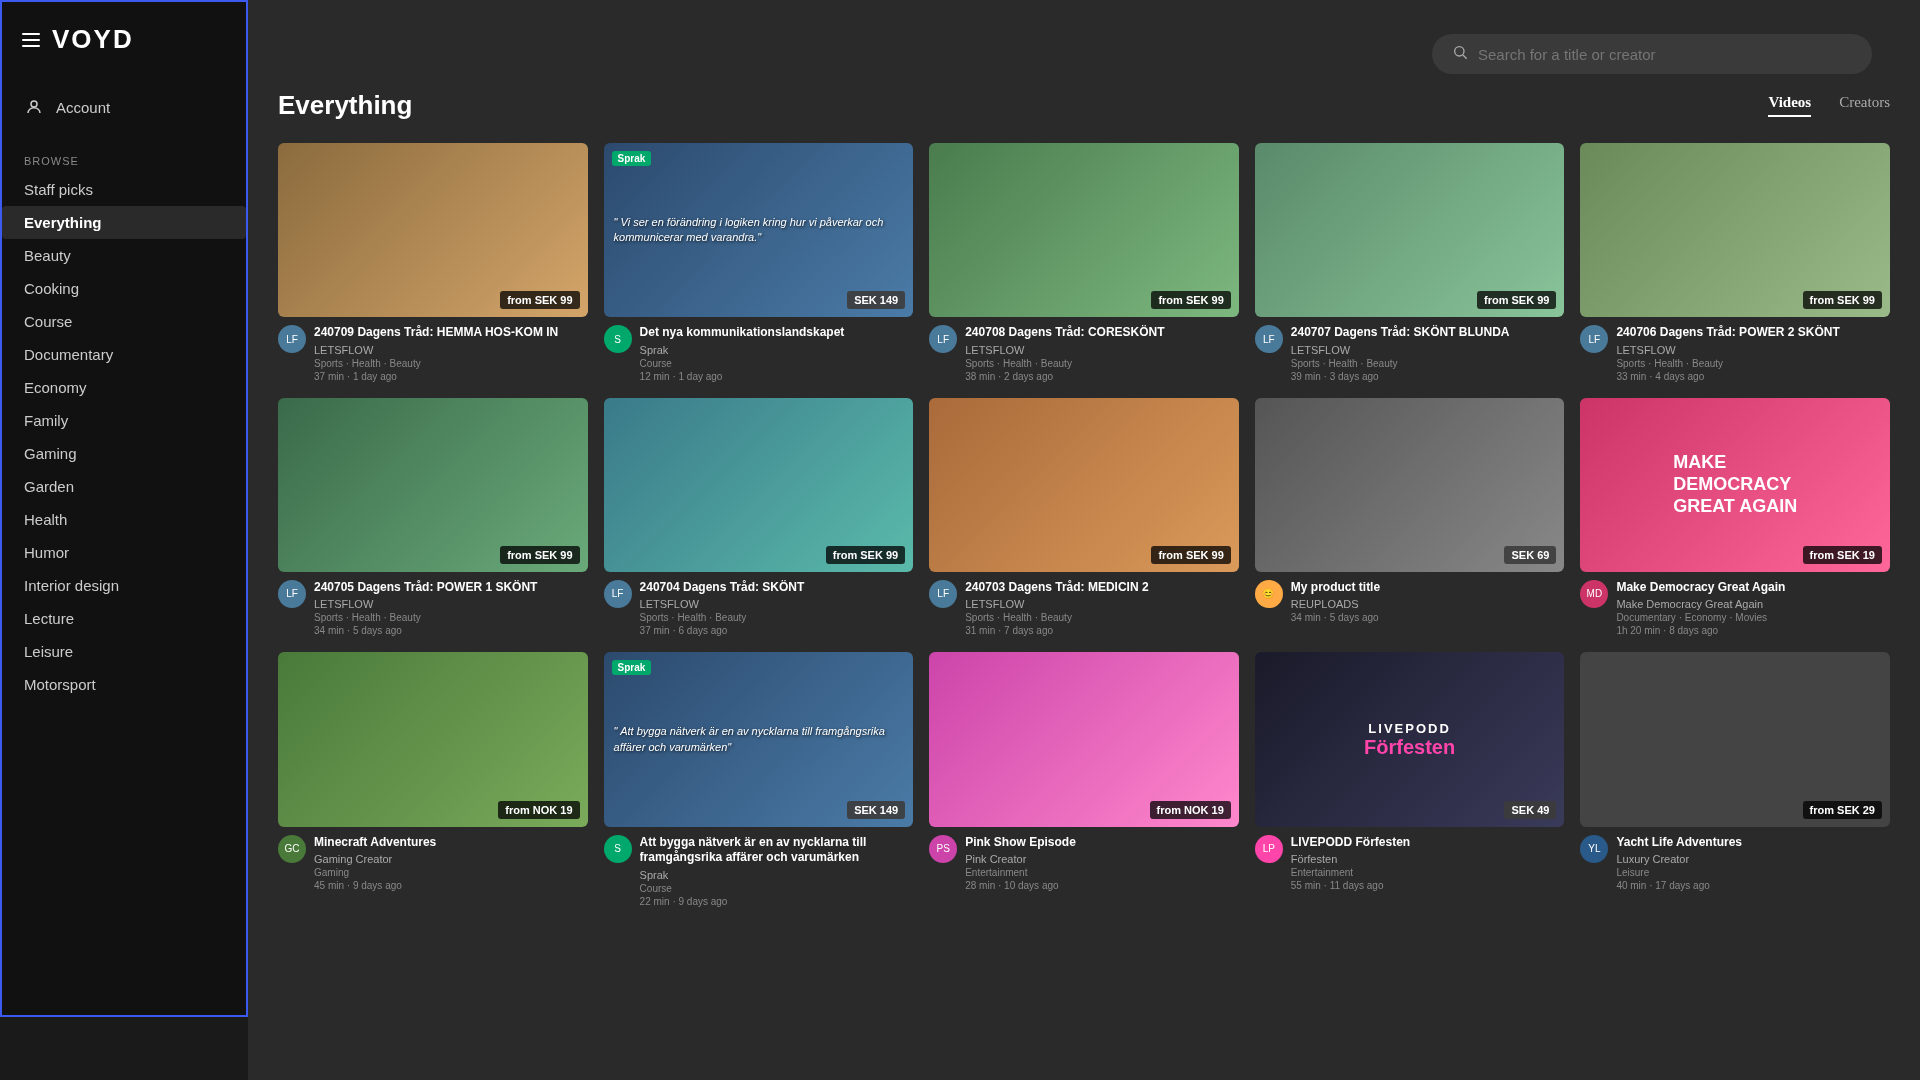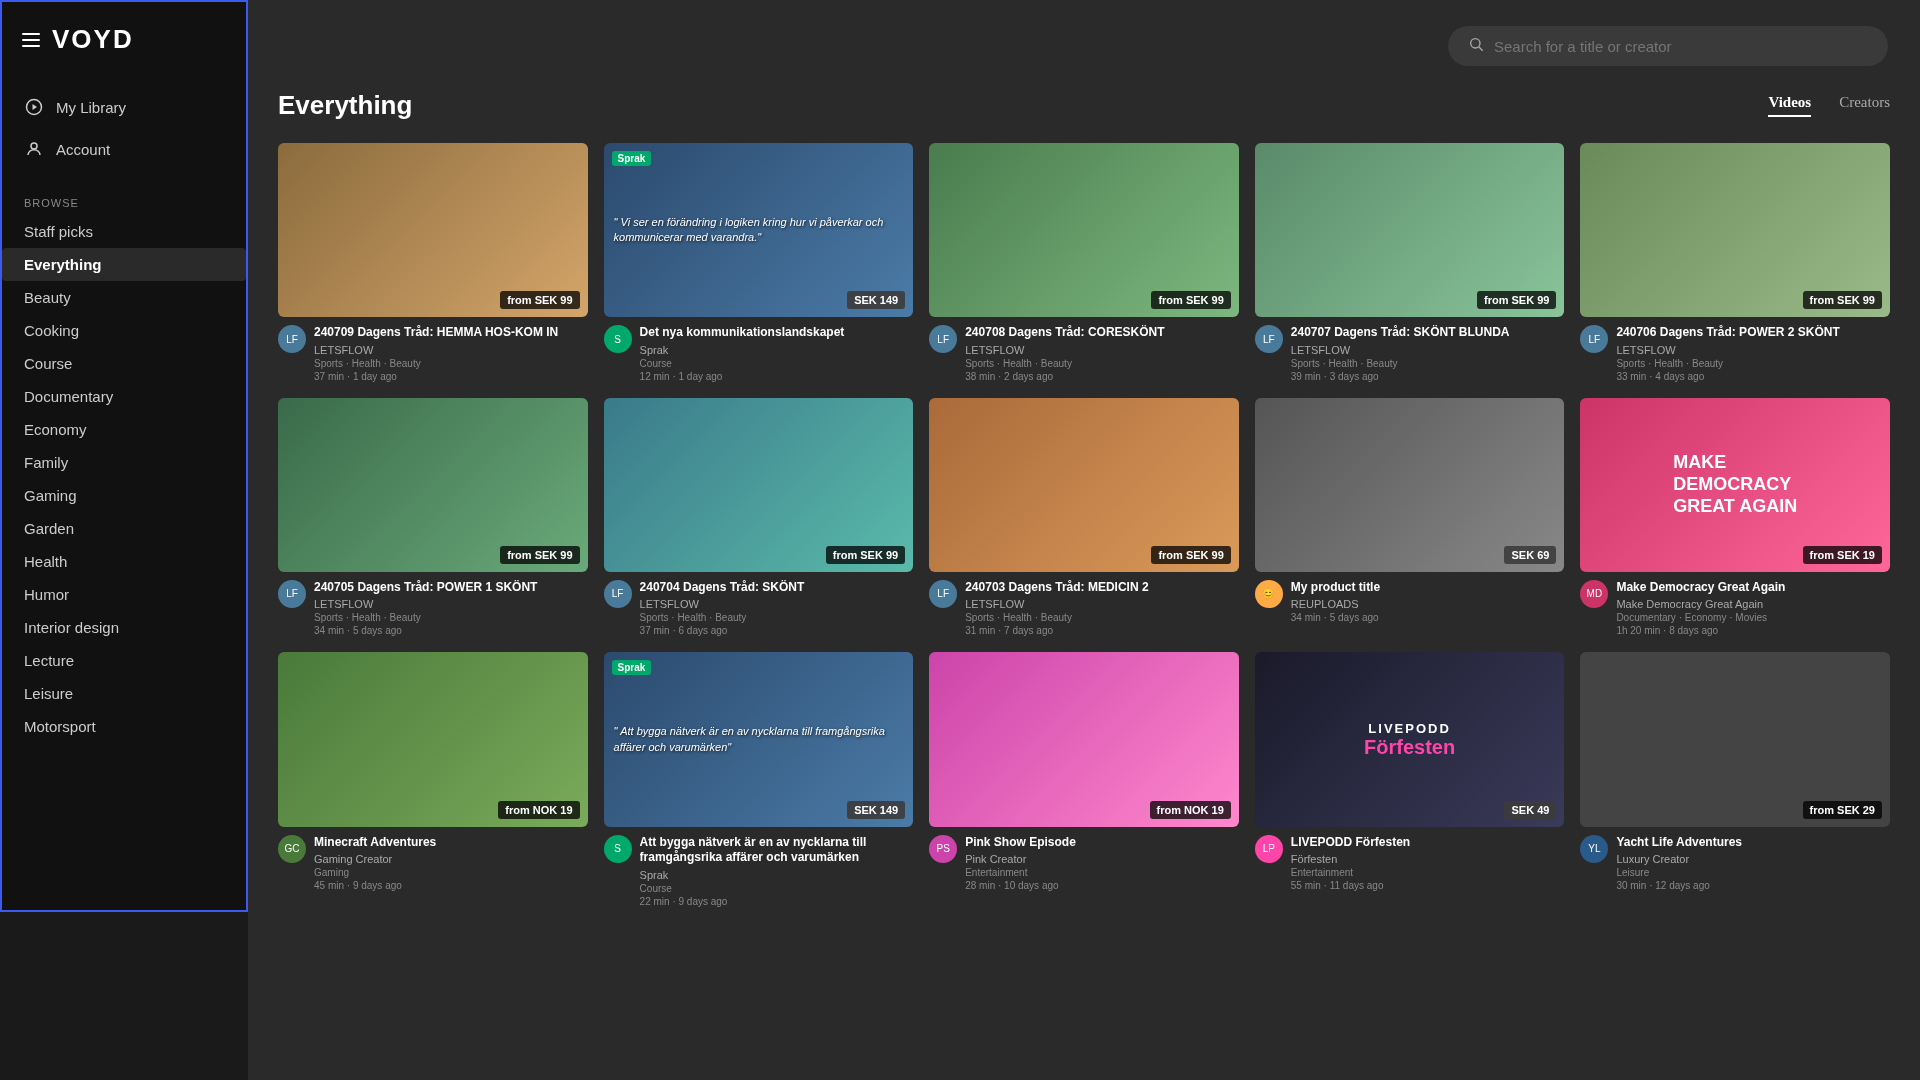--- a/index.html
+++ b/index.html
@@ -11,21 +11,21 @@
       height: 1080px;
       overflow: hidden;
       display: flex;
     }
 
     
     .sidebar {
       width: 248px;
       min-width: 248px;
       background: #111;
-      height: 912px;
+      height: 1017px;
       display: flex;
       flex-direction: column;
       border: 2px solid #3a5af0;
       overflow: hidden;
     }
 
     .sidebar-header {
       display: flex;
       align-items: center;
       gap: 12px;
@@ -108,24 +108,24 @@
       height: 1080px;
       overflow-y: auto;
       display: flex;
       flex-direction: column;
     }
 
     .main-header {
       display: flex;
       align-items: center;
       justify-content: flex-end;
-      padding: 20px 32px;
+      padding: 20px 48px;
       background: #2a2a2a;
       position: sticky;
-      top: 6px;
+      top: 14px;
       z-index: 10;
     }
 
     .search-box {
       display: flex;
       align-items: center;
       gap: 10px;
       background: #3a3a3a;
       border-radius: 24px;
       padding: 10px 20px;
@@ -341,29 +341,20 @@
   <div class="sidebar-header">
     <div class="hamburger-icon">
       <span></span>
       <span></span>
       <span></span>
     </div>
     <div class="logo-text">VOYD</div>
   </div>
 
   <div class="sidebar-nav">
-    <div class="sidebar-nav-item">
-      <div class="sidebar-nav-icon">
-        <svg width="18" height="18" viewBox="0 0 24 24" fill="none" stroke="currentColor" stroke-width="2">
-          <circle cx="12" cy="12" r="10"></circle>
-          <polygon points="10,8 16,12 10,16" fill="currentColor" stroke="none"></polygon>
-        </svg>
-      </div>
-      <span>My Library</span>
-    </div>
     <div class="sidebar-nav-item">
       <div class="sidebar-nav-icon">
         <svg width="18" height="18" viewBox="0 0 24 24" fill="none" stroke="currentColor" stroke-width="2">
           <circle cx="12" cy="8" r="4"></circle>
           <path d="M4 20c0-4 3.6-7 8-7s8 3 8 7"></path>
         </svg>
       </div>
       <span>Account</span>
     </div>
   </div>
@@ -640,19 +631,19 @@
     <div class="video-thumb thumb-yacht">
 
       <div class="price-badge ">from SEK 29</div>
     </div>
     <div class="video-meta">
       <div class="creator-avatar" style="background:#2a5a8a">YL</div>
       <div class="video-info">
         <div class="video-title">Yacht Life Adventures</div>
         <div class="video-creator">Luxury Creator</div>
         <div class="video-tags">Leisure</div>
-        <div class="video-duration-ago">30 min · 12 days ago</div>
+        <div class="video-duration-ago">40 min · 17 days ago</div>
       </div>
     </div>
   </div>
       </div>
   </div>
 </div>
 
 </body></html>

